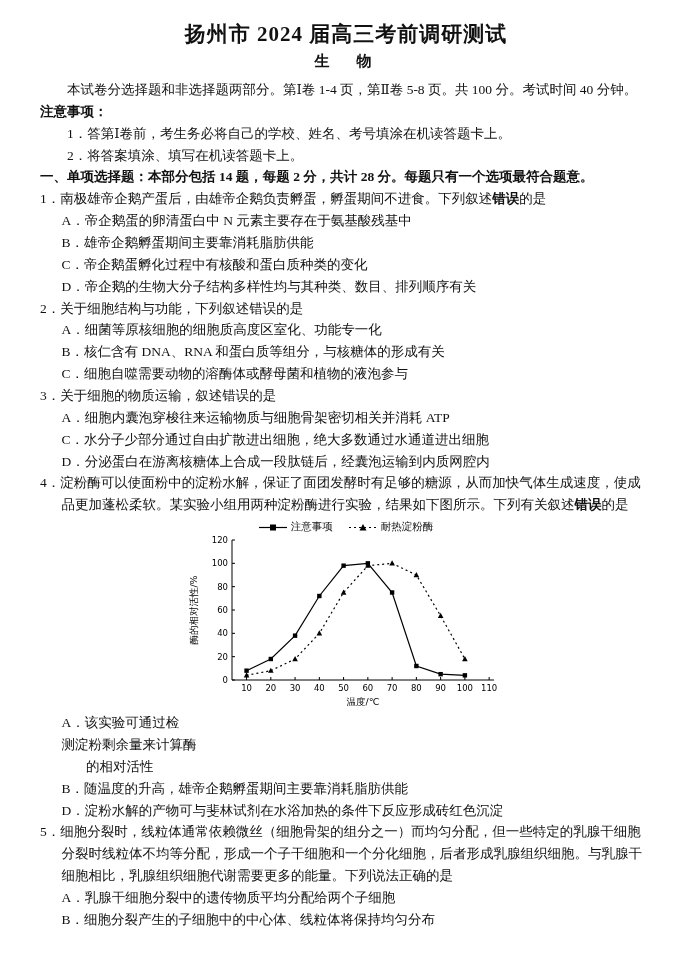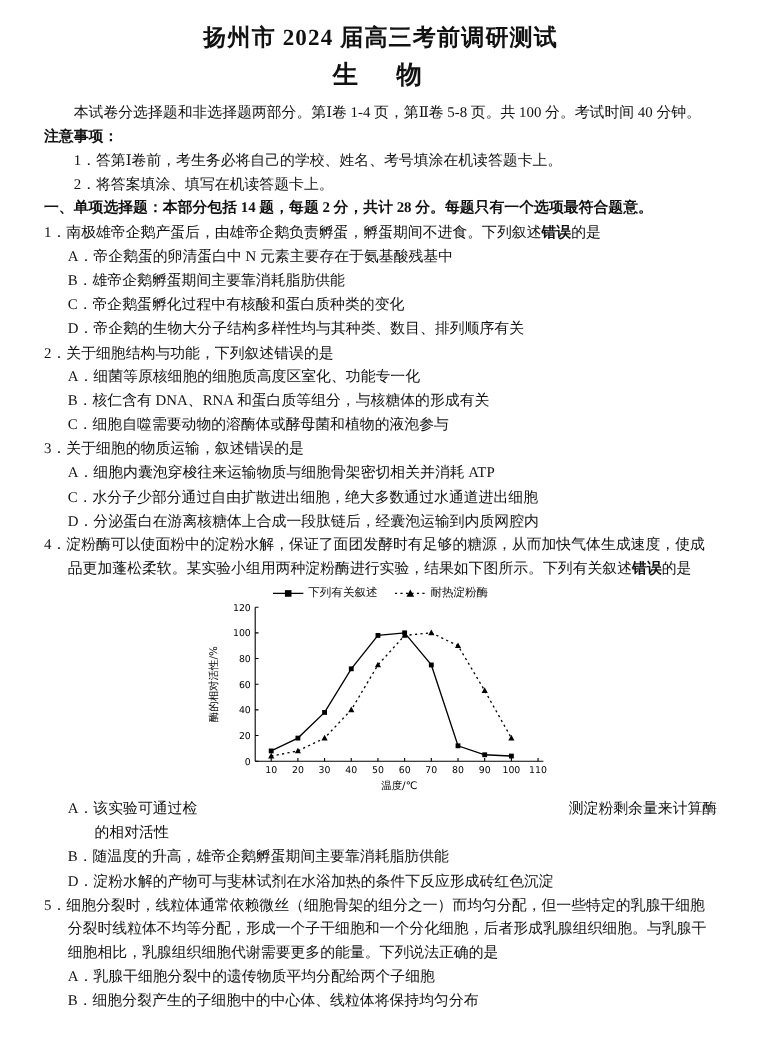--- a/index.html
+++ b/index.html
@@ -2,31 +2,31 @@
 <html><head>
 <meta charset="utf-8">
 <style>
   html,body{margin:0;padding:0;background:#ffffff;}
   .page{
     width:692px;min-height:964px;box-sizing:border-box;
     padding:20px 40px 8px 40px;background:#ffffff;color:#111;
     font-family:"Liberation Serif","DejaVu Serif",serif;
   }
   .title{font-size:21px;font-weight:bold;text-align:center;margin:0 0 4px 0;letter-spacing:1px;}
-  .subject{font-size:23px;font-weight:bold;text-align:center;margin:0 0 8px 0;letter-spacing:6px;}
+  .subject{font-size:15px;font-weight:bold;text-align:center;margin:0 0 8px 0;letter-spacing:6px;}
   p{margin:0;font-size:13.5px;line-height:1.62;}
   .intro{text-indent:2em;}
   .notes-label{font-weight:bold;}
   .note{padding-left:2em;}
   .section{font-weight:bold;}
   .question{margin:0;}
   .stem{padding-left:1.6em;text-indent:-1.6em;}
   .stem b{font-weight:bold;}
   .option{padding-left:1.6em;}
-  .optA-row{display:flex;justify-content:space-between;padding-left:1.6em;font-size:13.5px;line-height:1.62;}
+  .optA-row{display:flex;justify-content:center;padding-left:1.6em;font-size:13.5px;line-height:1.62;flex-direction:column;}
   .optA-cont{padding-left:3.4em;}
   .chart-block{width:330px;margin:4px auto 0 auto;}
   .legend{display:flex;justify-content:center;align-items:center;gap:16px;font-size:10.5px;font-family:"Liberation Sans","DejaVu Sans",sans-serif;}
   .legend-item{display:flex;align-items:center;gap:4px;}
   .legend-item svg{display:block;}
   #chart-svg{display:block;margin:0 auto;}
   svg text{font-family:"DejaVu Sans","Liberation Sans",sans-serif;fill:#000;}
 </style>
 </head>
 <body>
@@ -67,21 +67,21 @@
   <div class="question">
     <p class="stem"><span>4．</span><span>淀粉酶可以使面粉中的淀粉水解，保证了面团发酵时有足够的糖源，从而加快气体生成速度，使成品更加蓬松柔软。某实验小组用两种淀粉酶进行实验，结果如下图所示。下列有关叙述</span><b>错误</b><span>的是</span></p>
 
     <div class="chart-block">
       <div class="legend">
         <span class="legend-item">
           <svg width="28" height="9">
             <line x1="0" y1="4.5" x2="28" y2="4.5" stroke="#000" stroke-width="1.2"></line>
             <rect x="11" y="1.5" width="6" height="6" fill="#000"></rect>
           </svg>
-          <span>下列有关叙述</span>
+          <span>注意事项</span>
         </span>
         <span class="legend-item">
           <svg width="28" height="9">
             <line x1="0" y1="4.5" x2="28" y2="4.5" stroke="#000" stroke-width="1.2" stroke-dasharray="2,3"></line>
             <polygon points="14,1 10.5,7.5 17.5,7.5" fill="#000"></polygon>
           </svg>
           <span>耐热淀粉酶</span>
         </span>
       </div>
       <svg id="chart-svg" width="320" height="178">

